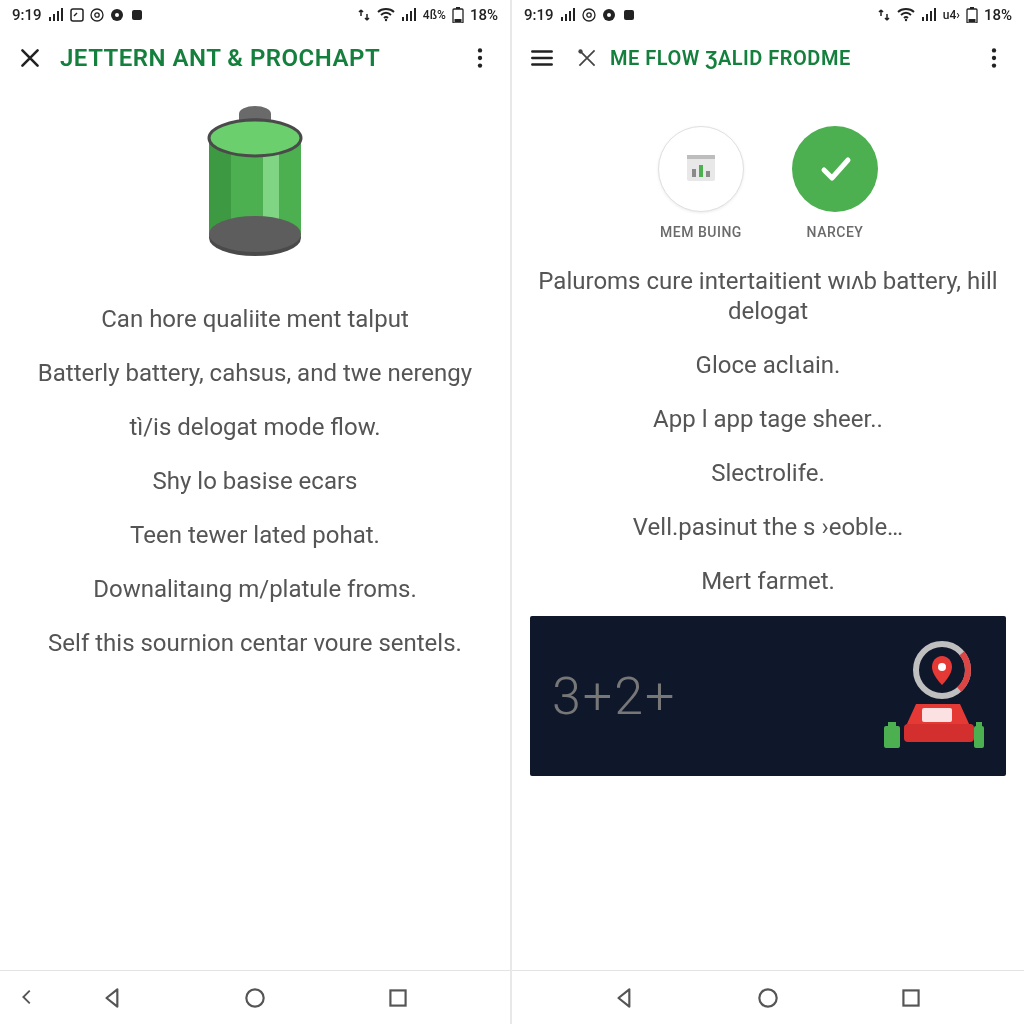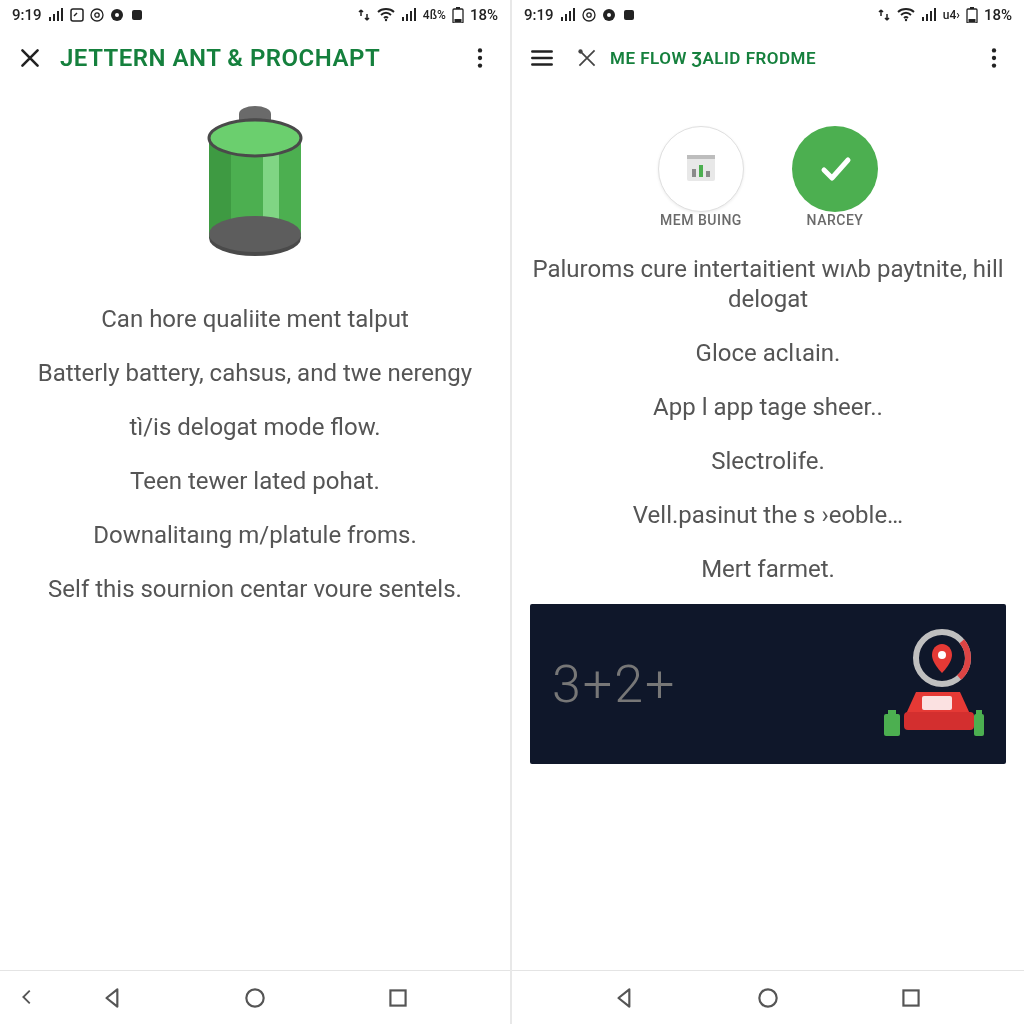--- a/index.html
+++ b/index.html
@@ -20,21 +20,21 @@
   .icon-btn svg { width: 26px; height: 26px; }
 
   
   .content { flex: 1; padding: 0 18px 8px 18px; display: flex; flex-direction: column; align-items: center; text-align: center; color: #444; }
 
   .battery-illus { margin: 10px auto 22px auto; }
 
   .para { font-size: 24px; line-height: 1.25; margin: 12px 0; color: #555; font-weight: 400; }
 
   .tile-row { display: flex; justify-content: center; gap: 48px; margin: 40px 0 14px 0; }
-  .tile { display: flex; flex-direction: column; align-items: center; }
+  .tile { display: flex; flex-direction: column; align-items: center; gap: 12px; }
   .tile .circle { width: 86px; height: 86px; border-radius: 50%; display: flex; align-items: center; justify-content: center; }
   .tile .circle.white { background: #fff; border: 1px solid #e0e0e0; box-shadow: 0 1px 3px rgba(0,0,0,.08); }
   .tile .circle.green-mid { background: #4caf50; }
   .tile .circle.green-dark { background: #2e9c4e; }
   .tile .label { font-size: 14px; letter-spacing: 0.5px; color: #6a6a6a; font-weight: 500; }
 
   .bottom-card { margin-top: 8px; width: 100%; background: #0f172a; border-radius: 2px; padding: 18px 22px; display: flex; align-items: center; justify-content: space-between; }
   .bottom-card .eq { font-size: 52px; color: #777; font-weight: 300; letter-spacing: 2px; }
 
   
@@ -146,20 +146,21 @@
           <ellipse cx="70" cy="42" rx="46" ry="18" fill="none" stroke="#4a4a4a" stroke-width="3"></ellipse>
 
           <ellipse cx="70" cy="142" rx="46" ry="18" fill="#4a4a4a"></ellipse>
           <ellipse cx="70" cy="138" rx="46" ry="18" fill="#5d5d5d"></ellipse>
         </svg>
       </div>
 
       <p class="para">Can hore qualiite ment talput</p>
       <p class="para">Batterly battery, cahsus, and twe nerengy</p>
       <p class="para">tì/is delogat mode flow.</p>
+      <p class="para">Shy lo basise ecars</p>
       <p class="para">Teen tewer lated pohat.</p>
       <p class="para">Downalitaıng m/platule froms.</p>
       <p class="para">Self this sournion centar voure sentels.</p>
     </div>
 
     <div class="navbar">
       <div class="nav-btn">
         <svg viewBox="0 0 24 24">
             <path d="M16 4 L6 12 L16 20 Z" fill="none" stroke="#555" stroke-width="2" stroke-linejoin="round"></path>
           </svg>
@@ -246,21 +247,21 @@
         <svg viewBox="0 0 24 24">
             <path d="M3 6h18M3 12h18M3 18h18" stroke="#222" stroke-width="2.2" stroke-linecap="round"></path>
           </svg>
       </div>
       <div class="icon-btn" style="width:30px">
         <svg viewBox="0 0 24 24" width="22" height="22">
             <path d="M5 19L19 5M5 5l14 14" stroke="#444" stroke-width="1.6"></path>
             <circle cx="6" cy="6" r="2" fill="#444"></circle>
           </svg>
       </div>
-      <div class="title" style="font-size:17px">ME FLOW ƷALID FRODME</div>
+      <div class="title" style="font-size:20px">ME FLOW ƷALID FRODME</div>
       <div class="icon-btn">
         <svg viewBox="0 0 24 24">
             <circle cx="12" cy="5" r="2" fill="#222"></circle>
             <circle cx="12" cy="12" r="2" fill="#222"></circle>
             <circle cx="12" cy="19" r="2" fill="#222"></circle>
           </svg>
       </div>
     </div>
 
     <div class="content">
@@ -281,21 +282,21 @@
         <div class="tile">
           <div class="circle green-mid">
             <svg width="46" height="46" viewBox="0 0 46 46">
                 <path d="M12 24 L20 32 L36 14" stroke="#fff" stroke-width="5" fill="none" stroke-linecap="round" stroke-linejoin="round"></path>
               </svg>
           </div>
           <div class="label">NARCEY</div>
         </div>
       </div>
 
-      <p class="para">Paluroms cure intertaitient wıʌb paytnite, hill delogat</p>
+      <p class="para">Paluroms cure intertaitient wıʌb battery, hill delogat</p>
       <p class="para">Gloce aclιain.</p>
       <p class="para">App l app tage sheer..</p>
       <p class="para">Slectrolife.</p>
       <p class="para">Vell.pasinut the s ›eoble…</p>
       <p class="para">Mert farmet.</p>
 
       <div class="bottom-card">
         <div class="eq">3+2+</div>
         <div>
           <svg width="140" height="120" viewBox="0 0 140 120">

